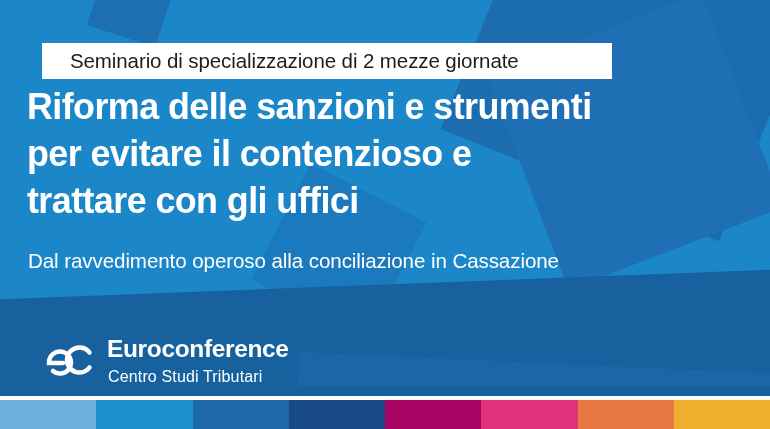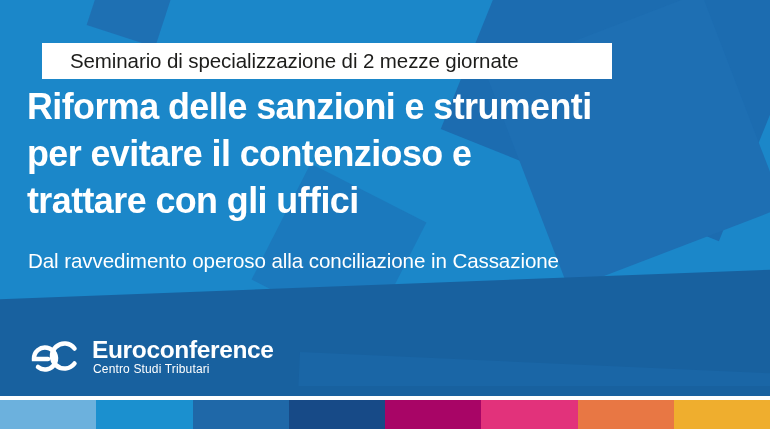--- a/index.html
+++ b/index.html
@@ -145,21 +145,21 @@
     font-weight: 400;
     letter-spacing: -0.1px;
     white-space: nowrap;
     transform: scaleX(0.98);
     transform-origin: left center;
   }
 
   
   .logo {
     position: absolute;
-    left: 27px;
+    left: 42px;
     top: 336px;
     display: flex;
     align-items: center;
   }
   .logo-mark {
     width: 56px;
     height: 40px;
     margin-right: 9px;
     flex: none;
   }
@@ -171,26 +171,27 @@
   .logo-title {
     color: #ffffff;
     font-size: 24.5px;
     font-weight: 700;
     letter-spacing: -0.35px;
     line-height: 26px;
     white-space: nowrap;
   }
   .logo-sub {
     color: #ffffff;
-    font-size: 12px;
+    font-size: 16px;
     font-weight: 400;
     letter-spacing: 0.15px;
     line-height: 13px;
     white-space: nowrap;
     padding-left: 1px;
+    margin-top: 8px;
   }
 
   
   .rule-white {
     position: absolute;
     left: 0;
     right: 0;
     top: 396px;
     height: 4px;
     background: #ffffff;

